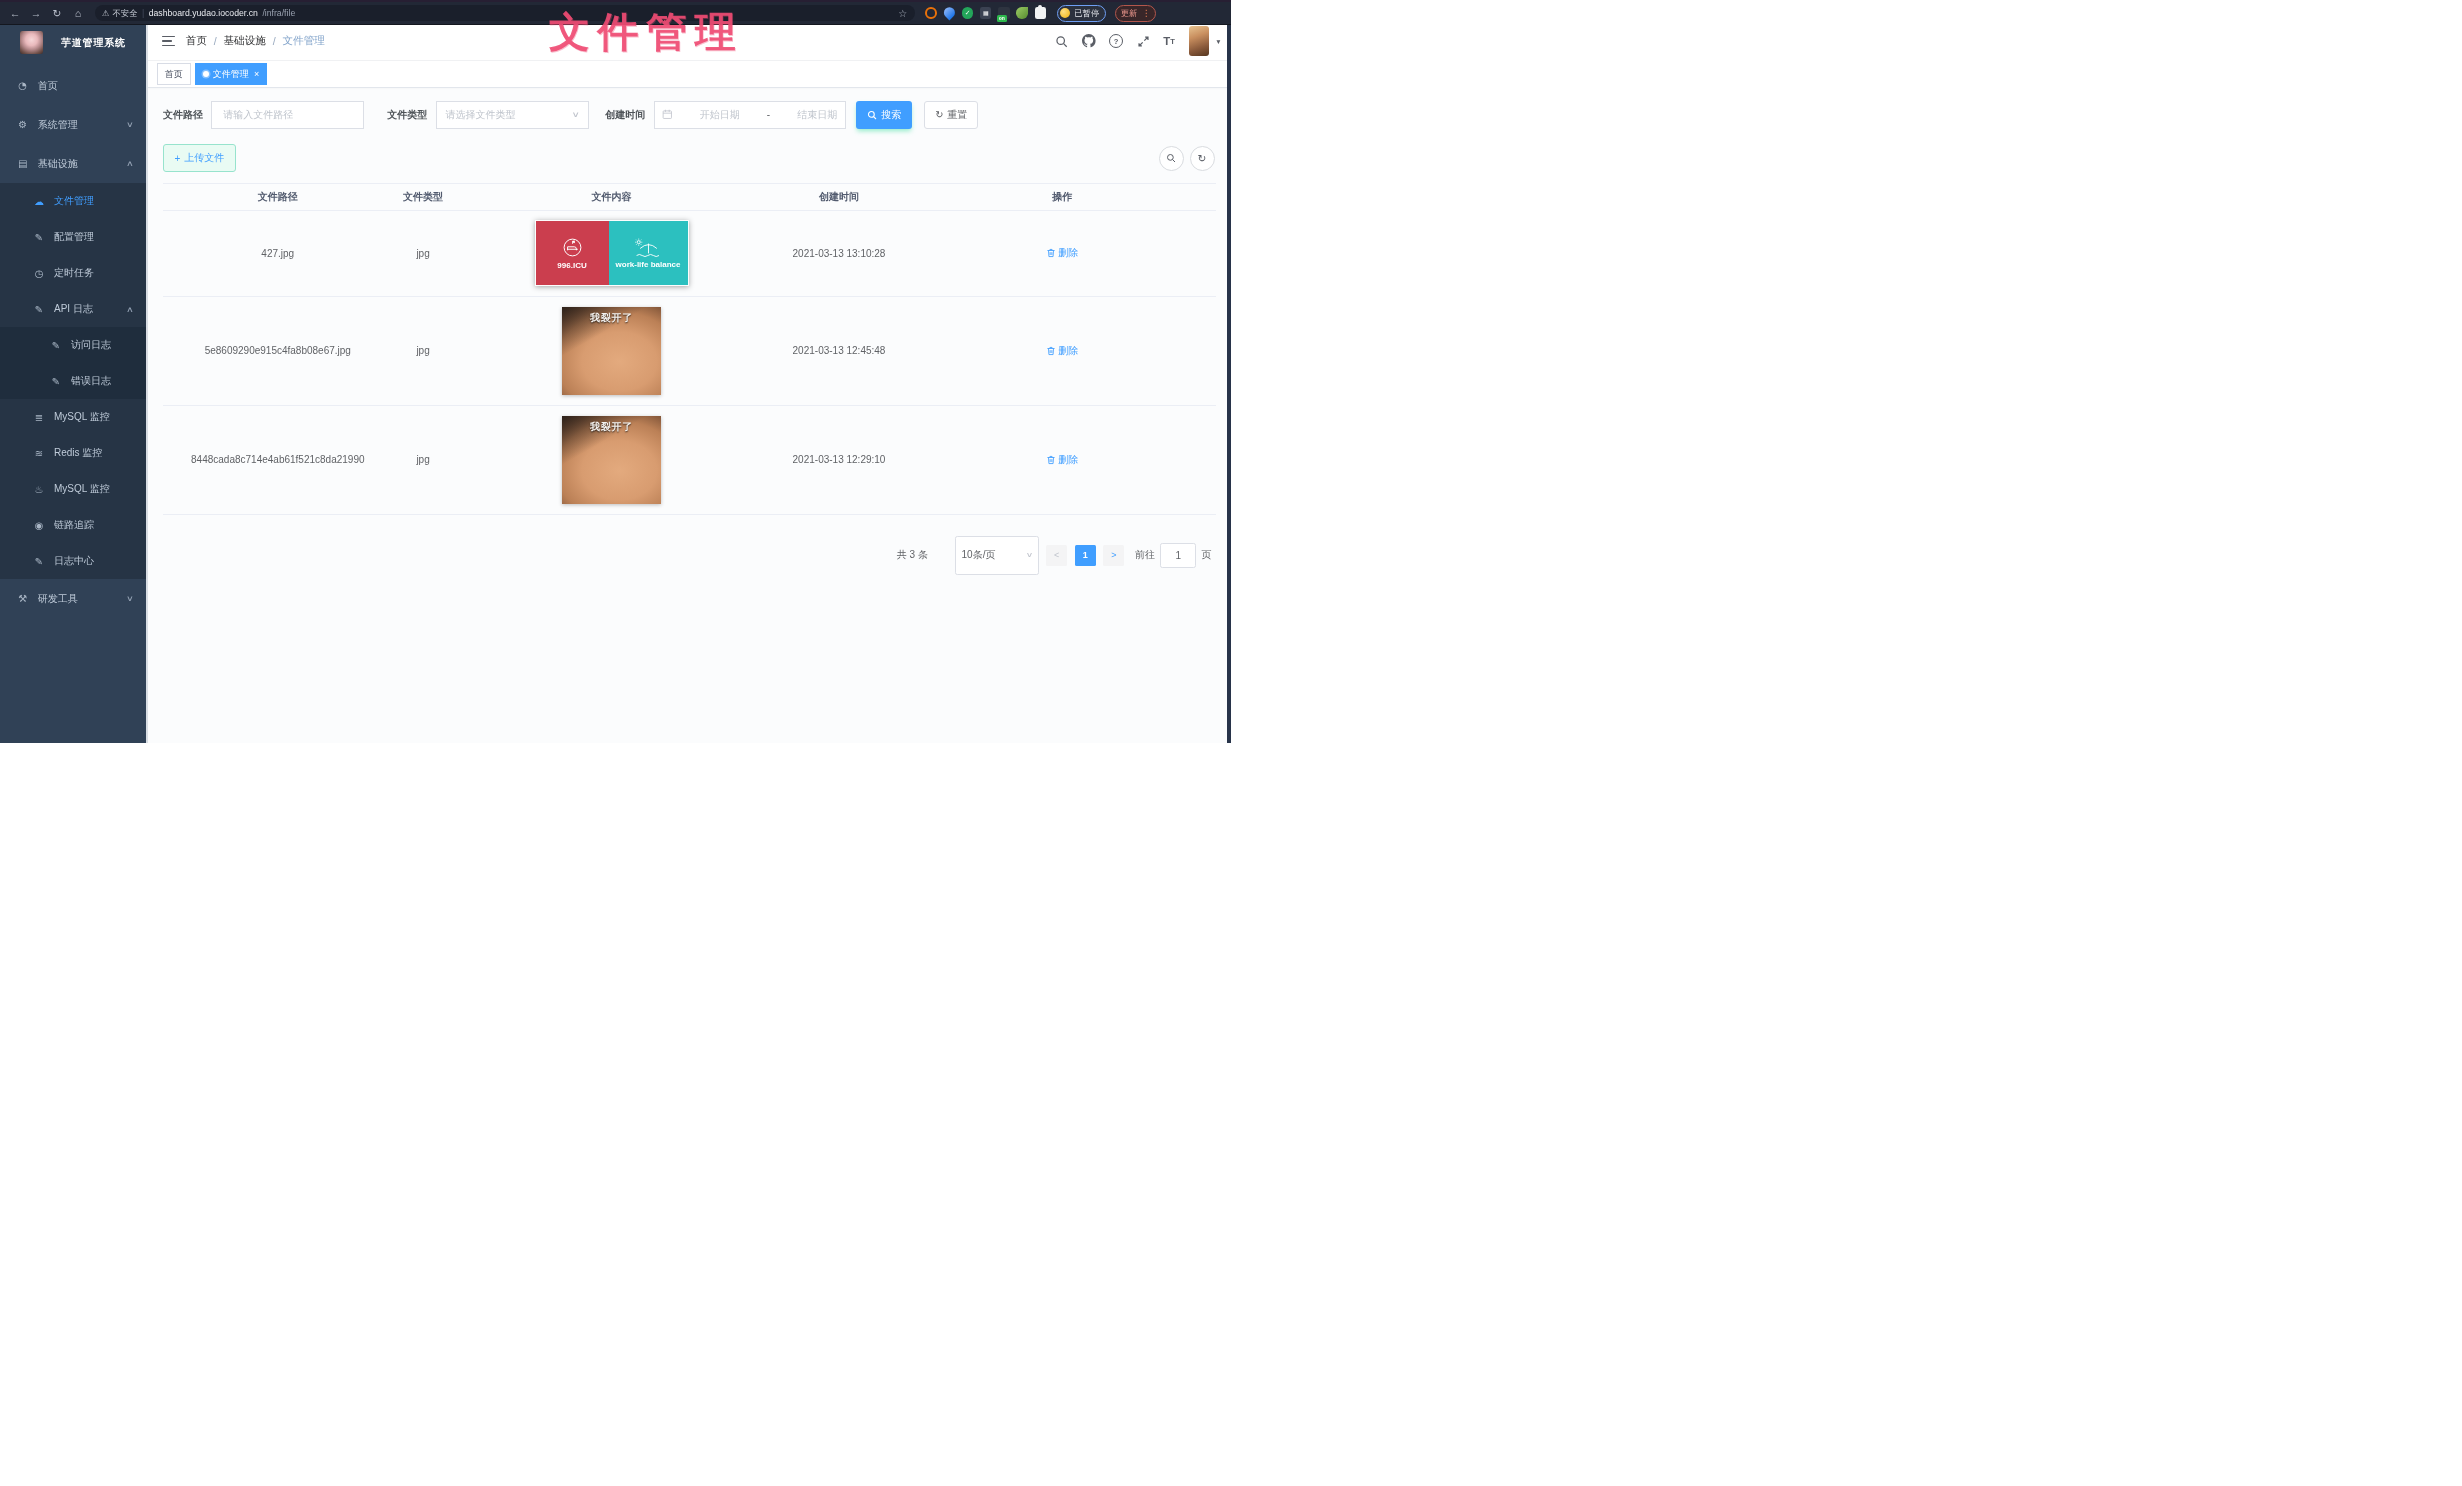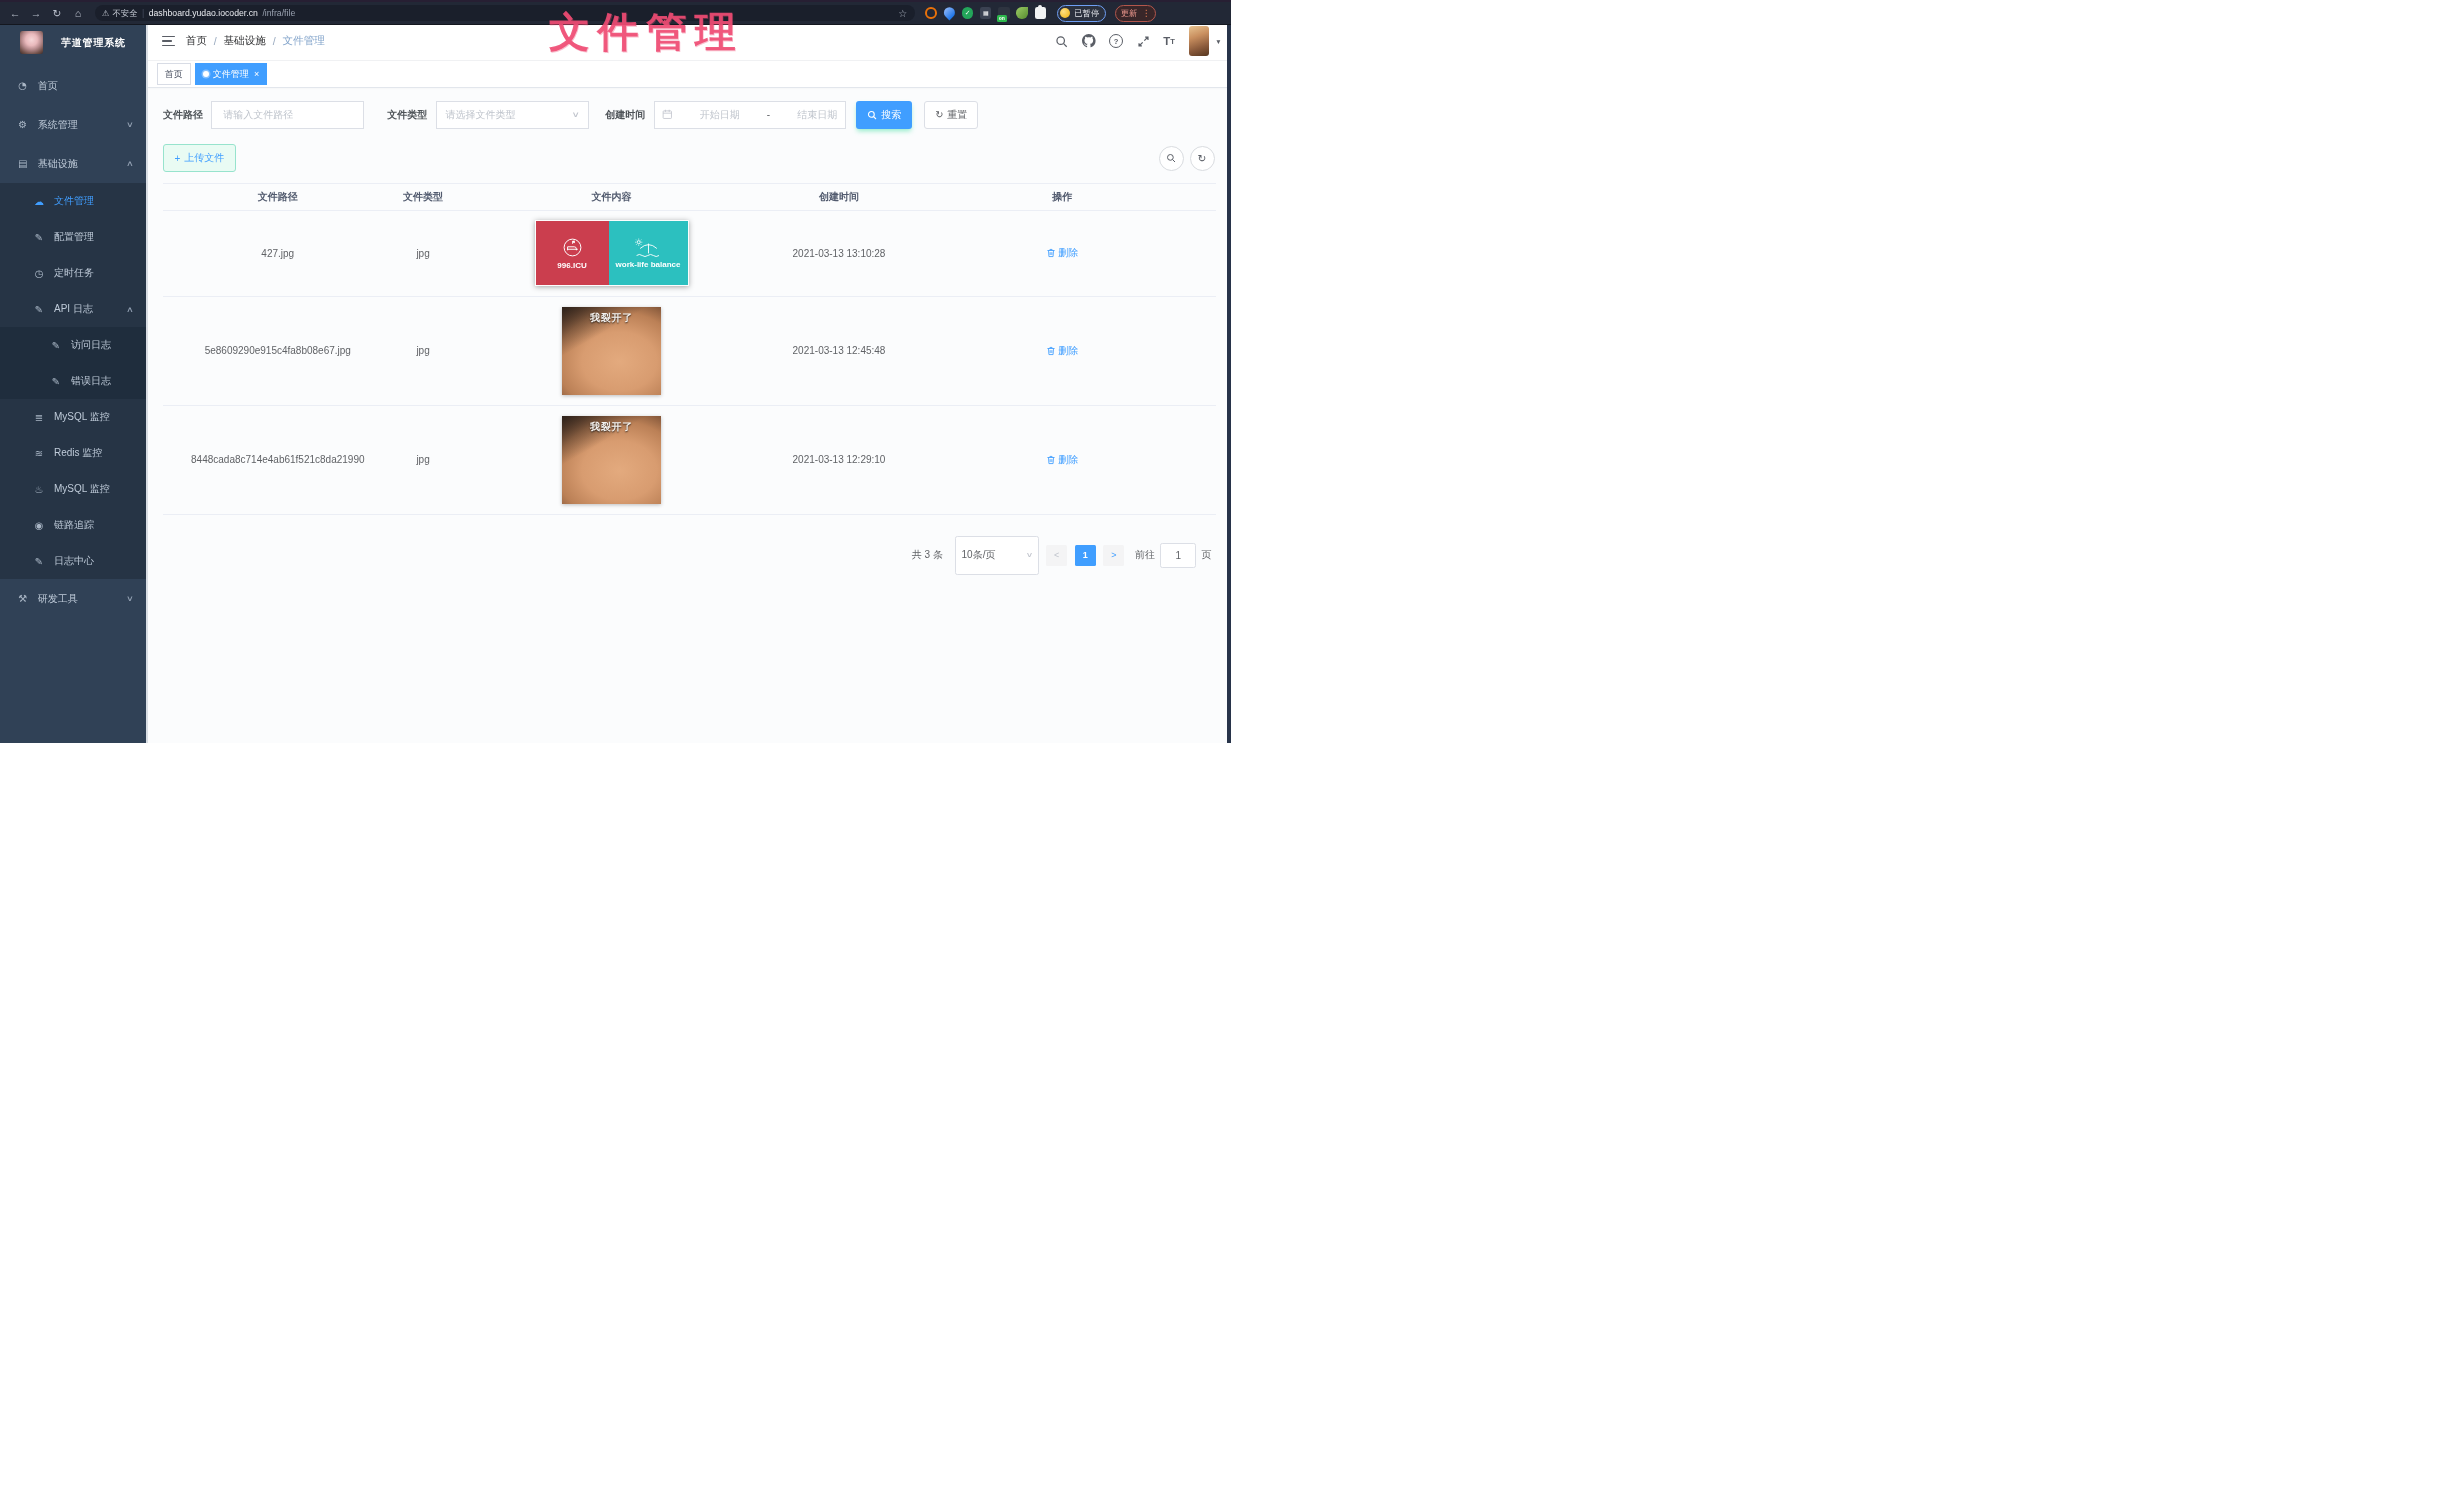--- a/index.html
+++ b/index.html
@@ -137,21 +137,21 @@
     background:linear-gradient(150deg,rgba(42,32,26,.9) 0%,rgba(42,32,26,0) 34%),
       radial-gradient(90% 80% at 58% 62%,#e3aa7e 0%,#d89c70 42%,#bb8056 70%,#84573a 90%,#5e3f2b 100%);}
   .baby-caption{position:absolute;top:4.5px;left:0;right:0;text-align:center;color:#f4f2ef;font-size:10px;
     font-weight:bold;text-shadow:0 0.8px 1.5px rgba(0,0,0,.75);letter-spacing:0.8px;}
 
   .del-link{color:#409eff;display:inline-flex;align-items:center;gap:2.3px;cursor:pointer;font-size:10px;}
 
   
   .pagination{display:flex;align-items:center;justify-content:flex-end;margin-top:21px;gap:7.6px;
     font-size:10px;color:#606266;padding-right:4.5px;}
-  .pg-total{margin-right:4px;}
+  .pg-total{margin-right:19px;}
   .pg-size{width:70px;height:21px;border:0.8px solid #dcdfe6;border-radius:2.3px;background:#fff;display:flex;
     align-items:center;justify-content:space-between;padding:8px 6px;color:#606266;cursor:pointer;}
   .pg-size .sel-caret{font-size:6.8px;}
   .pg-btn{min-width:21px;height:21px;border-radius:1.5px;background:#f4f4f5;display:flex;align-items:center;
     justify-content:center;font-size:9px;cursor:pointer;}
   .pg-prev{color:#c0c4cc;}
   .pg-next{color:#409eff;}
   .pg-page{background:#409eff;color:#fff;font-weight:bold;}
   .pg-goto{display:flex;align-items:center;gap:5.3px;margin-left:3px;}
   .pg-input{width:30px;height:21px;border:0.8px solid #dcdfe6;border-radius:2.3px;text-align:center;

